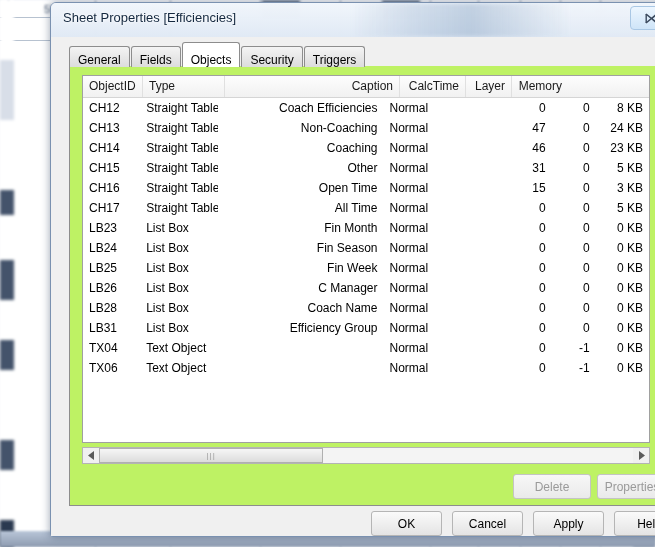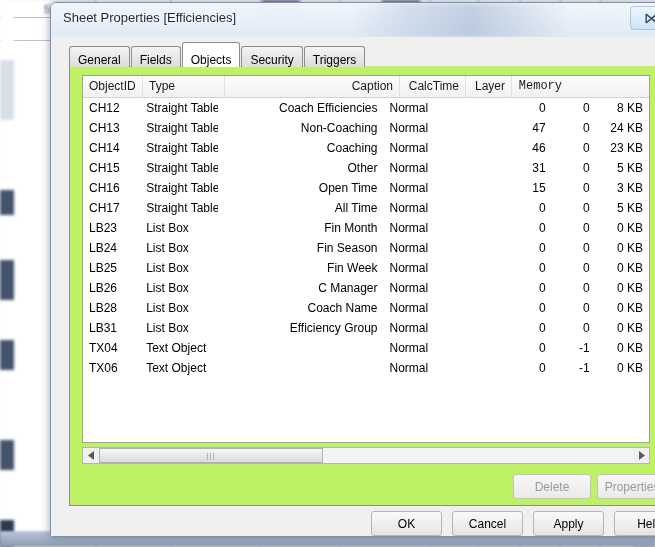--- a/index.html
+++ b/index.html
@@ -84,21 +84,21 @@
   .rows{font-size:12px;color:#000;}
   .row{display:flex;height:20px;align-items:center;}
   .row .c{box-sizing:border-box;padding:0 6px;white-space:nowrap;overflow:hidden;}
   .c-objectid{width:60px;}
   .c-type{width:82px;}
   .c-caption{width:175px;text-align:right;}
   .c-showmode{width:111px;}
   .c-calctime{width:66px;text-align:right;}
   .c-layer{width:46px;text-align:right;}
   .c-memory{width:56px;text-align:right;}
-  #hdr .c-memory{border-right:none;font-family:Liberation Mono, monospace;}
+  #hdr .c-memory{border-right:none;}
 
   
   #hscroll{position:absolute;left:12px;top:381px;width:568px;height:17px;
     border:1px solid #b4b4b4;background:#f0f0f0;box-sizing:border-box;display:flex;align-items:center;}
   .sb-arrow{width:16px;height:15px;display:flex;align-items:center;justify-content:center;
     cursor:pointer;color:#5a5a5a;font-size:8px;flex:none;}
   #sb-track{position:relative;flex:1;height:15px;background:#f4f4f4;}
   #sb-thumb{position:absolute;left:0;top:0;width:42%;height:15px;
     background:linear-gradient(to bottom,#f6f6f6,#dcdcdc);border:1px solid #b0b0b0;
     box-sizing:border-box;display:flex;align-items:center;justify-content:center;cursor:pointer;}

